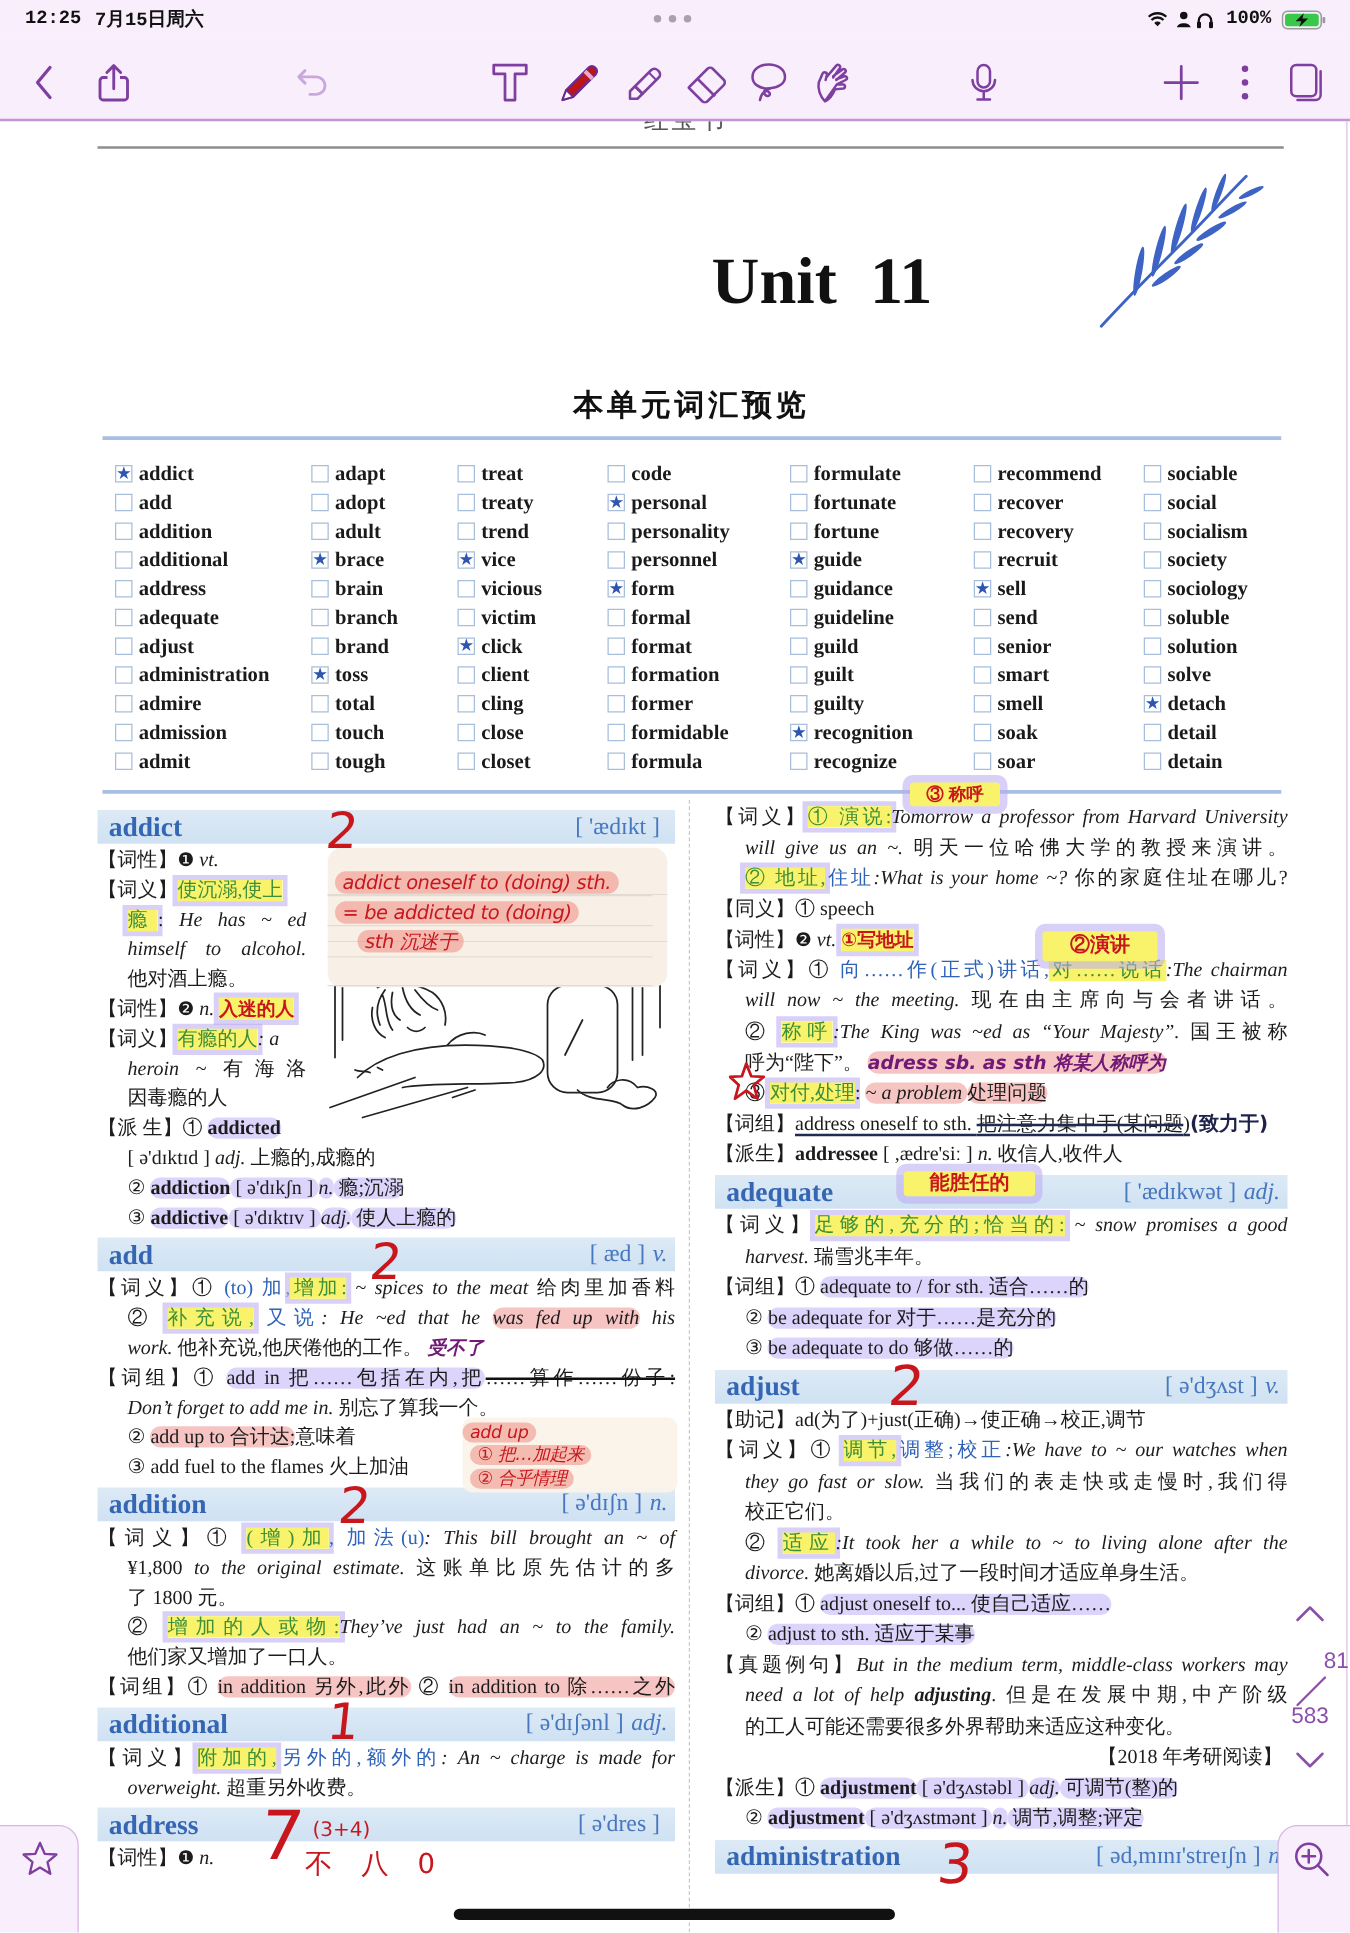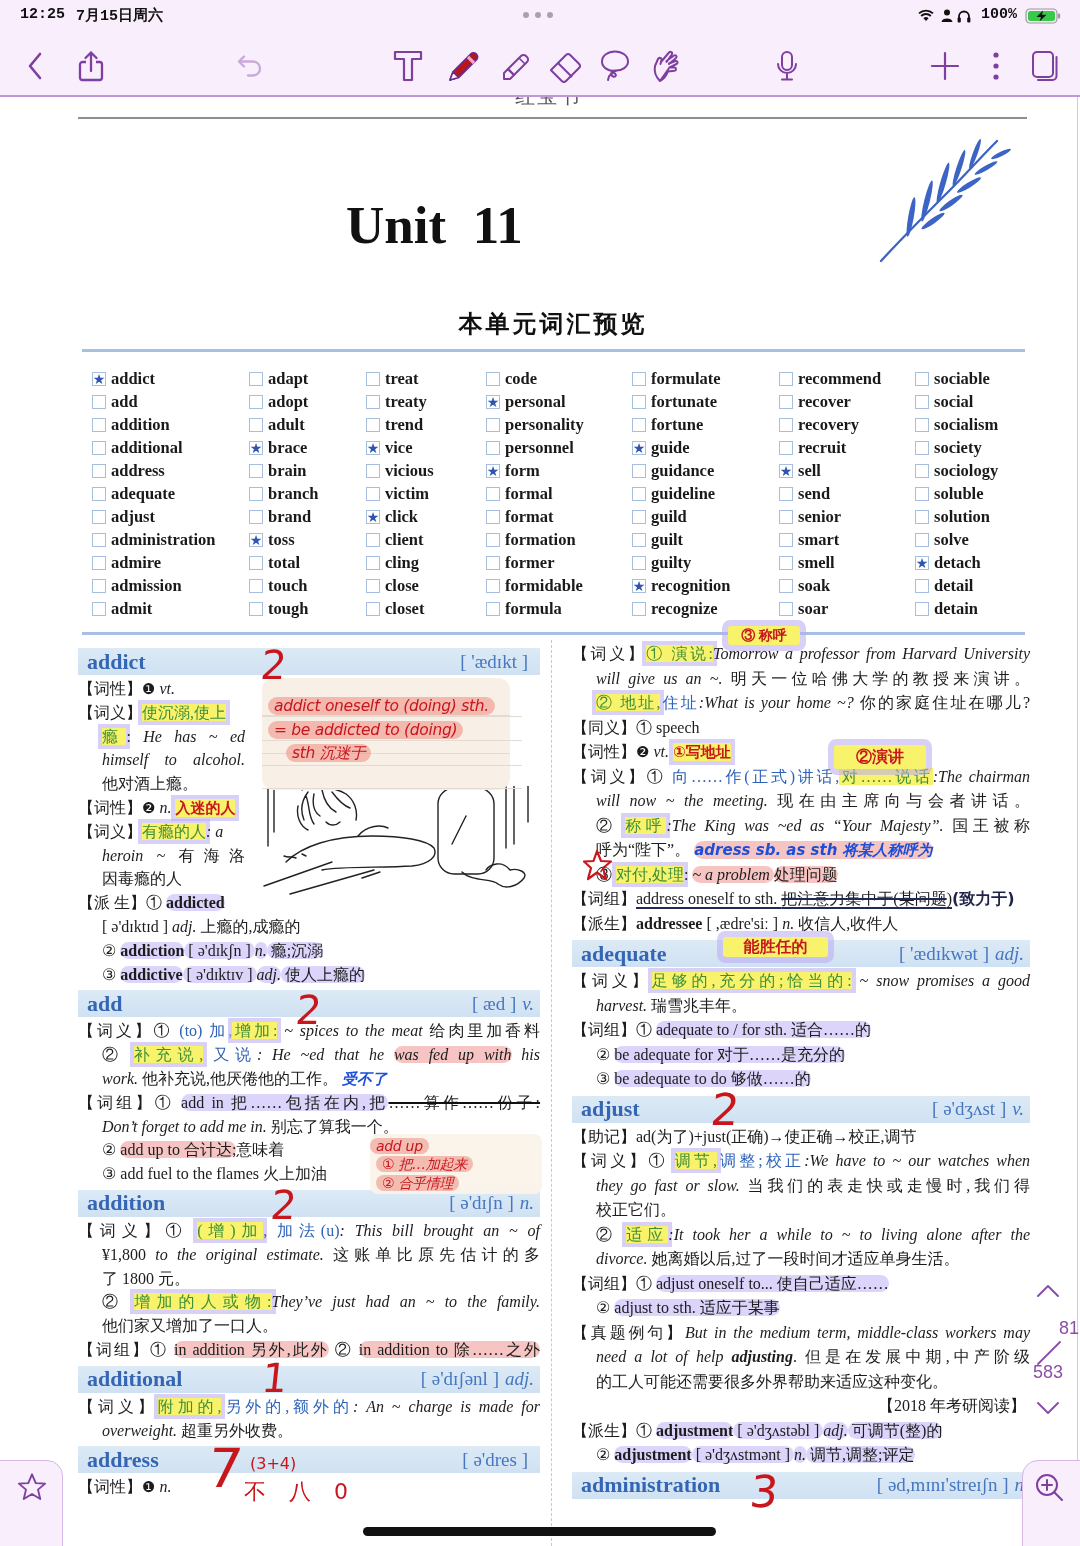--- a/index.html
+++ b/index.html
@@ -20,21 +20,21 @@
 .tb{position:absolute;top:15px;width:40px;height:40px;display:flex;align-items:center;justify-content:center;cursor:pointer}
 .tb svg{display:block}
 
 
 .page{position:absolute;left:0;top:0;width:1078px;height:1546px;background:#fff;overflow:hidden}
 .page-edge{position:absolute;left:1077px;top:97px;width:1px;height:1449px;background:#DCC2E9;z-index:9}
 .running-head{position:absolute;left:448px;top:84px;width:200px;text-align:center;font-size:20px;line-height:24px;color:#555;letter-spacing:2px}
 .rule{position:absolute;height:2px;background:#8f8f8f}
 .rule.blue{height:3px;background:#A6BFE3}
 .leaf{position:absolute;left:875px;top:135px}
-.unit-title{position:absolute;left:346px;top:190px;width:400px;text-align:left;font-size:53px;font-weight:bold;line-height:70px;white-space:pre;color:#111}
+.unit-title{position:absolute;left:346px;top:190px;width:400px;text-align:right;font-size:53px;font-weight:bold;line-height:70px;white-space:pre;color:#111}
 .preview-title{position:absolute;left:403px;top:308px;width:300px;text-align:center;font-size:24px;font-weight:bold;letter-spacing:3px;color:#111}
 
 
 .vgrid{position:absolute;left:92px;top:367px;display:flex}
 .vcol{display:flex;flex-direction:column}
 .vcol:nth-of-type(1){width:157px}.vcol:nth-of-type(2){width:117px}.vcol:nth-of-type(3){width:120px}
 .vcol:nth-of-type(4){width:146px}.vcol:nth-of-type(5){width:147px}.vcol:nth-of-type(6){width:136px}.vcol:nth-of-type(7){width:115px}
 .vitem{height:23px;line-height:23px;white-space:nowrap;font-size:16.5px;font-weight:bold;color:#1a1a1a}
 .cb{display:inline-block;width:14px;height:14px;border:1px solid #A7BEDC;margin-right:5px;vertical-align:-2px;position:relative;background:#fff}
 .cb[data-starred="true"]::after{content:"★";position:absolute;left:-1px;top:-3px;width:14px;text-align:center;font-size:14px;line-height:18px;color:#2E56B0;font-family:"DejaVu Sans",sans-serif}
@@ -63,36 +63,36 @@
 .g-b{font-weight:bold}
 .g-bl{color:#2F63B8}
 .g-n{font-family:"DejaVu Sans",sans-serif;font-size:15px}
 .g-hy{background:#F8F36A;color:#3F8E3A}
 .g-hb{background:#F8F36A;color:#3F8E3A;box-shadow:0 0 0 4px rgba(186,170,243,.55)}
 .g-pp{background:rgba(196,184,248,.6);border-radius:10px}
 .g-pr{background:rgba(238,140,135,.5);border-radius:10px}
 .g-st{text-decoration:line-through;text-decoration-thickness:2px;text-decoration-color:#111}
 .g-ul{text-decoration:underline;text-decoration-thickness:2px;text-decoration-color:#1F2A55;text-underline-offset:3px}
 .g-st.g-ul{text-decoration-line:underline line-through}
-.g-hw{font-family:"DejaVu Sans",sans-serif;font-weight:bold;font-style:italic;color:#1d4ed8;font-size:15px}
+.g-hw{font-family:"DejaVu Sans",sans-serif;font-weight:bold;font-style:italic;color:#701a75;font-size:15px}
 .g-hw.g-hb{color:#C8161D;font-style:normal}
 .g-hwk{font-family:"DejaVu Sans",sans-serif;font-weight:bold;color:#1E2148;font-size:16px}
 
 
 .illus{position:absolute;left:262px;top:786px;z-index:1}
-.sticky{position:absolute;left:262px;top:678px;width:248px;height:112px;border-radius:12px;z-index:2;
+.sticky{position:absolute;left:262px;top:678px;width:272px;height:112px;border-radius:12px;z-index:2;
   background-color:#F8F0E6;background-image:repeating-linear-gradient(180deg,transparent 0,transparent 37px,#E2DBD2 37px,#E2DBD2 38px,transparent 38px,transparent 24px);padding-left:20px;}
 .sticky .rl{position:absolute;left:0;width:260px;height:1px;background:#E2DBD2}
 .hwline{position:absolute;left:6px;height:22px;line-height:22px;font-family:"DejaVu Sans",sans-serif;font-style:italic;font-size:15.5px;letter-spacing:-0.3px;color:#C8161D;white-space:nowrap}
 .hwline span{background:rgba(238,140,130,.55);border-radius:11px;padding:0 6px}
 .addup{position:absolute;left:370px;top:1134px;width:172px;height:60px;border-radius:8px;background:rgba(250,243,234,.95);z-index:2}
 .addup .hwline{font-size:14px;height:18px;line-height:18px}
 .ann{position:absolute;z-index:3;font-family:"DejaVu Sans",sans-serif;color:#C8161D;line-height:1;white-space:nowrap}
 .num{transform:skewX(-6deg)}
-.notebox{position:absolute;z-index:3;background:#F8F36A;box-shadow:0 0 0 6px rgba(186,170,243,.55);border-radius:3px;font-family:Liberation Serif, serif;font-weight:bold;color:#C8161D;text-align:center;white-space:nowrap}
+.notebox{position:absolute;z-index:3;background:#F8F36A;box-shadow:0 0 0 6px rgba(186,170,243,.55);border-radius:3px;font-family:Liberation Sans, sans-serif;font-weight:bold;color:#C8161D;text-align:center;white-space:nowrap}
 
 
 .nav{position:absolute;z-index:10;font-family:"Liberation Sans","DejaVu Sans",sans-serif;color:#8B4FA9;text-align:center}
 .corner{position:absolute;top:1460px;height:90px;background:#F9EEFC;border:1px solid #D7B7E5;z-index:10}
 .corner.left{left:-1px;width:64px;border-top-right-radius:16px}
 .corner.right{left:1022px;width:60px;border-top-left-radius:16px}
 .corner .cb-btn{position:absolute;top:8px;width:40px;height:40px;display:flex;align-items:center;justify-content:center;cursor:pointer}
 .home{position:absolute;left:363px;top:1527px;width:353px;height:9px;border-radius:5px;background:#111;z-index:11}
 </style>
 </head>

